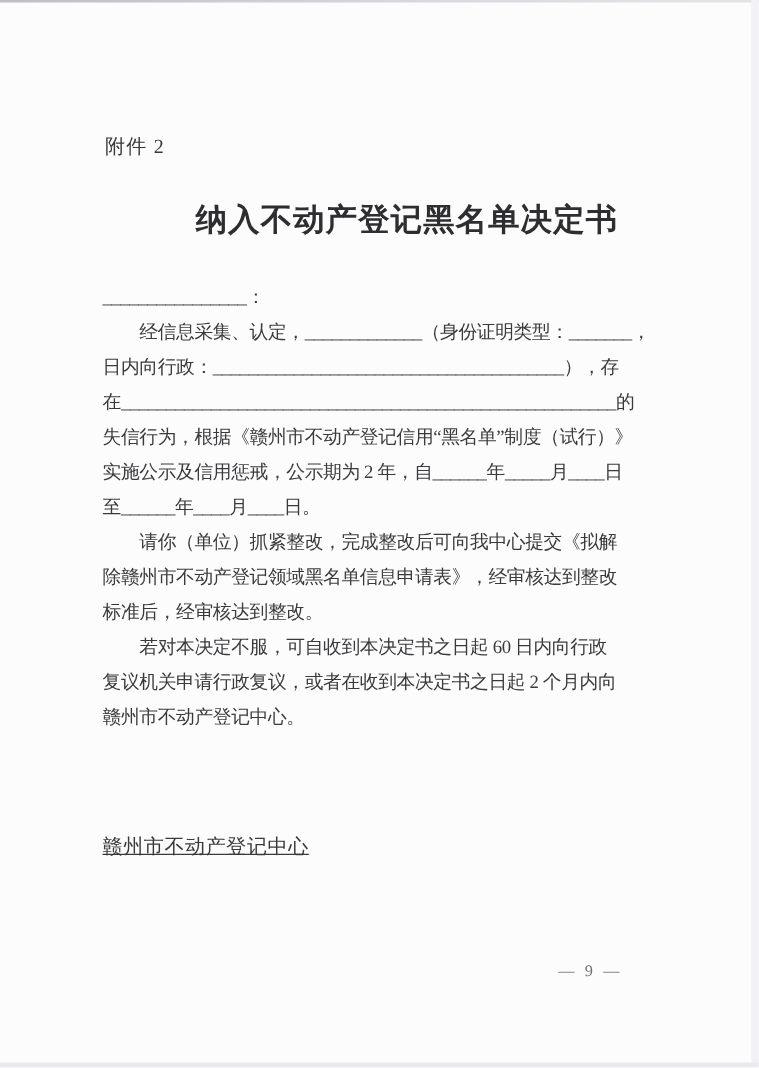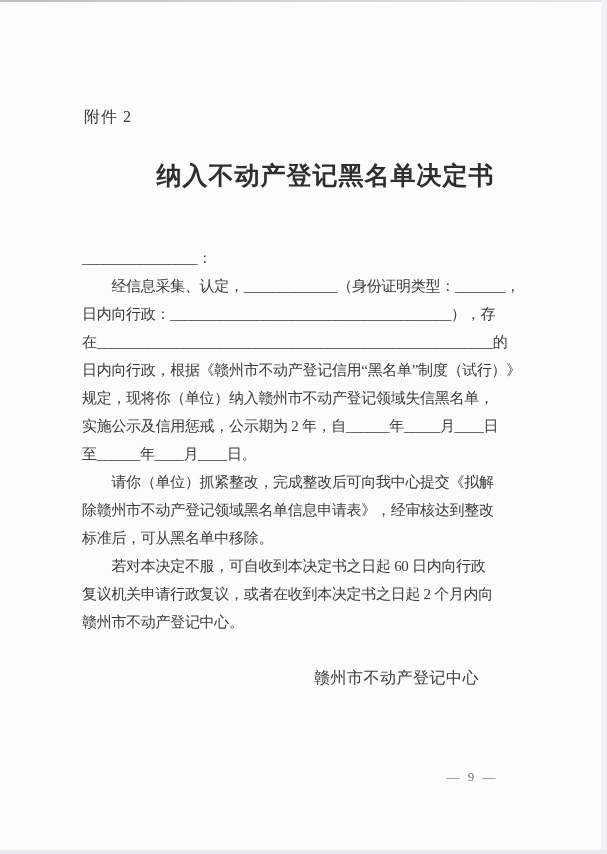--- a/index.html
+++ b/index.html
@@ -37,31 +37,31 @@
   .title {
     position: absolute; top: 159px; left: 0; margin: 0;
     width: 100%; box-sizing: border-box; padding-left: 44px;
     text-align: center;
     font-size: 25px; font-weight: 700; letter-spacing: 1px;
     color: #2e2e30;
     white-space: pre;
     font-family: Liberation Serif, serif;
   }
   .doc-body {
-    position: absolute; top: 224px; left: 82px; width: 456px; margin-top: 20px;
+    position: absolute; top: 224px; left: 82px; width: 456px;
   }
   .line {
     height: 28px; line-height: 28px;
     font-size: 15px; letter-spacing: -0.3px;
     white-space: pre;
     color: #3a3a3c;
   }
   .signature {
     position: absolute; top: 663px; left: 82px; width: 452px;
-    text-align: right;
+    text-decoration: underline;
   }
   .sig-org {
     font-size: 16px; line-height: 29px; letter-spacing: 0.5px;
     padding-right: 55px; white-space: pre; color: #39393b;
   }
   .sig-date {
     font-size: 16px; line-height: 29px; letter-spacing: 0.5px;
     padding-right: 70px; white-space: pre; color: #39393b;
   }
   .page-num {
@@ -81,27 +81,26 @@
 
   <div class="attachment">附件 2</div>
 
   <h1 class="title">纳入不动产登记黑名单决定书</h1>
 
   <div class="doc-body">
     <div class="line">________________：</div>
     <div class="line">　　经信息采集、认定，_____________（身份证明类型：_______，</div>
     <div class="line">日内向行政：_______________________________________），存</div>
     <div class="line">在_______________________________________________________的</div>
-    <div class="line">日内向行政，根据《赣州市不动产登记信用“黑名单”制度（试行）》</div>
-    <div class="line">规定，现将你（单位）纳入赣州市不动产登记领域失信黑名单，</div>
+    <div class="line">失信行为，根据《赣州市不动产登记信用“黑名单”制度（试行）》</div>
     <div class="line">实施公示及信用惩戒，公示期为 2 年，自______年_____月____日</div>
     <div class="line">至______年____月____日。</div>
     <div class="line">　　请你（单位）抓紧整改，完成整改后可向我中心提交《拟解</div>
     <div class="line">除赣州市不动产登记领域黑名单信息申请表》，经审核达到整改</div>
-    <div class="line">标准后，可从黑名单中移除。</div>
+    <div class="line">标准后，经审核达到整改。</div>
     <div class="line">　　若对本决定不服，可自收到本决定书之日起 60 日内向行政</div>
     <div class="line">复议机关申请行政复议，或者在收到本决定书之日起 2 个月内向</div>
     <div class="line">赣州市不动产登记中心。</div>
   </div>
 
   <div class="signature">
     <div class="sig-org">赣州市不动产登记中心</div>
   </div>
 
   <div class="page-num">— 9 —</div>

